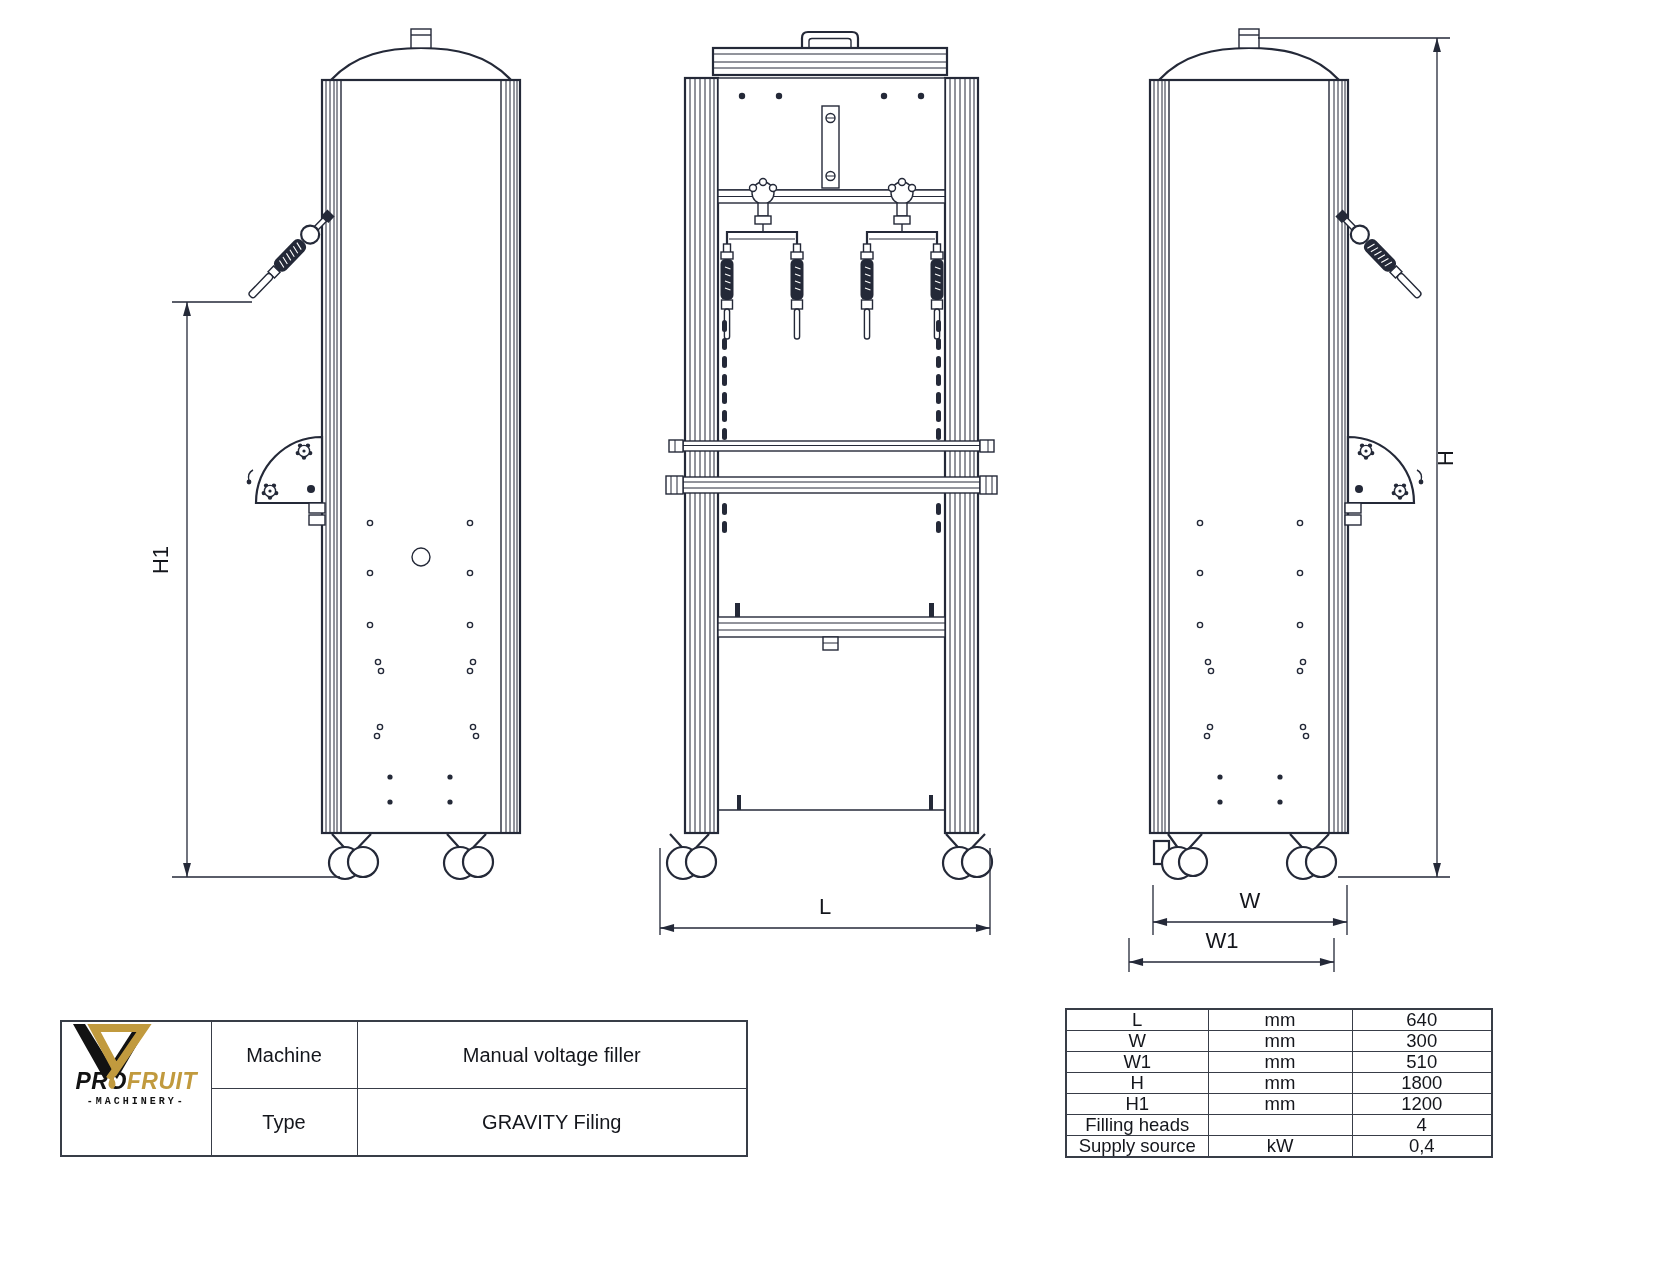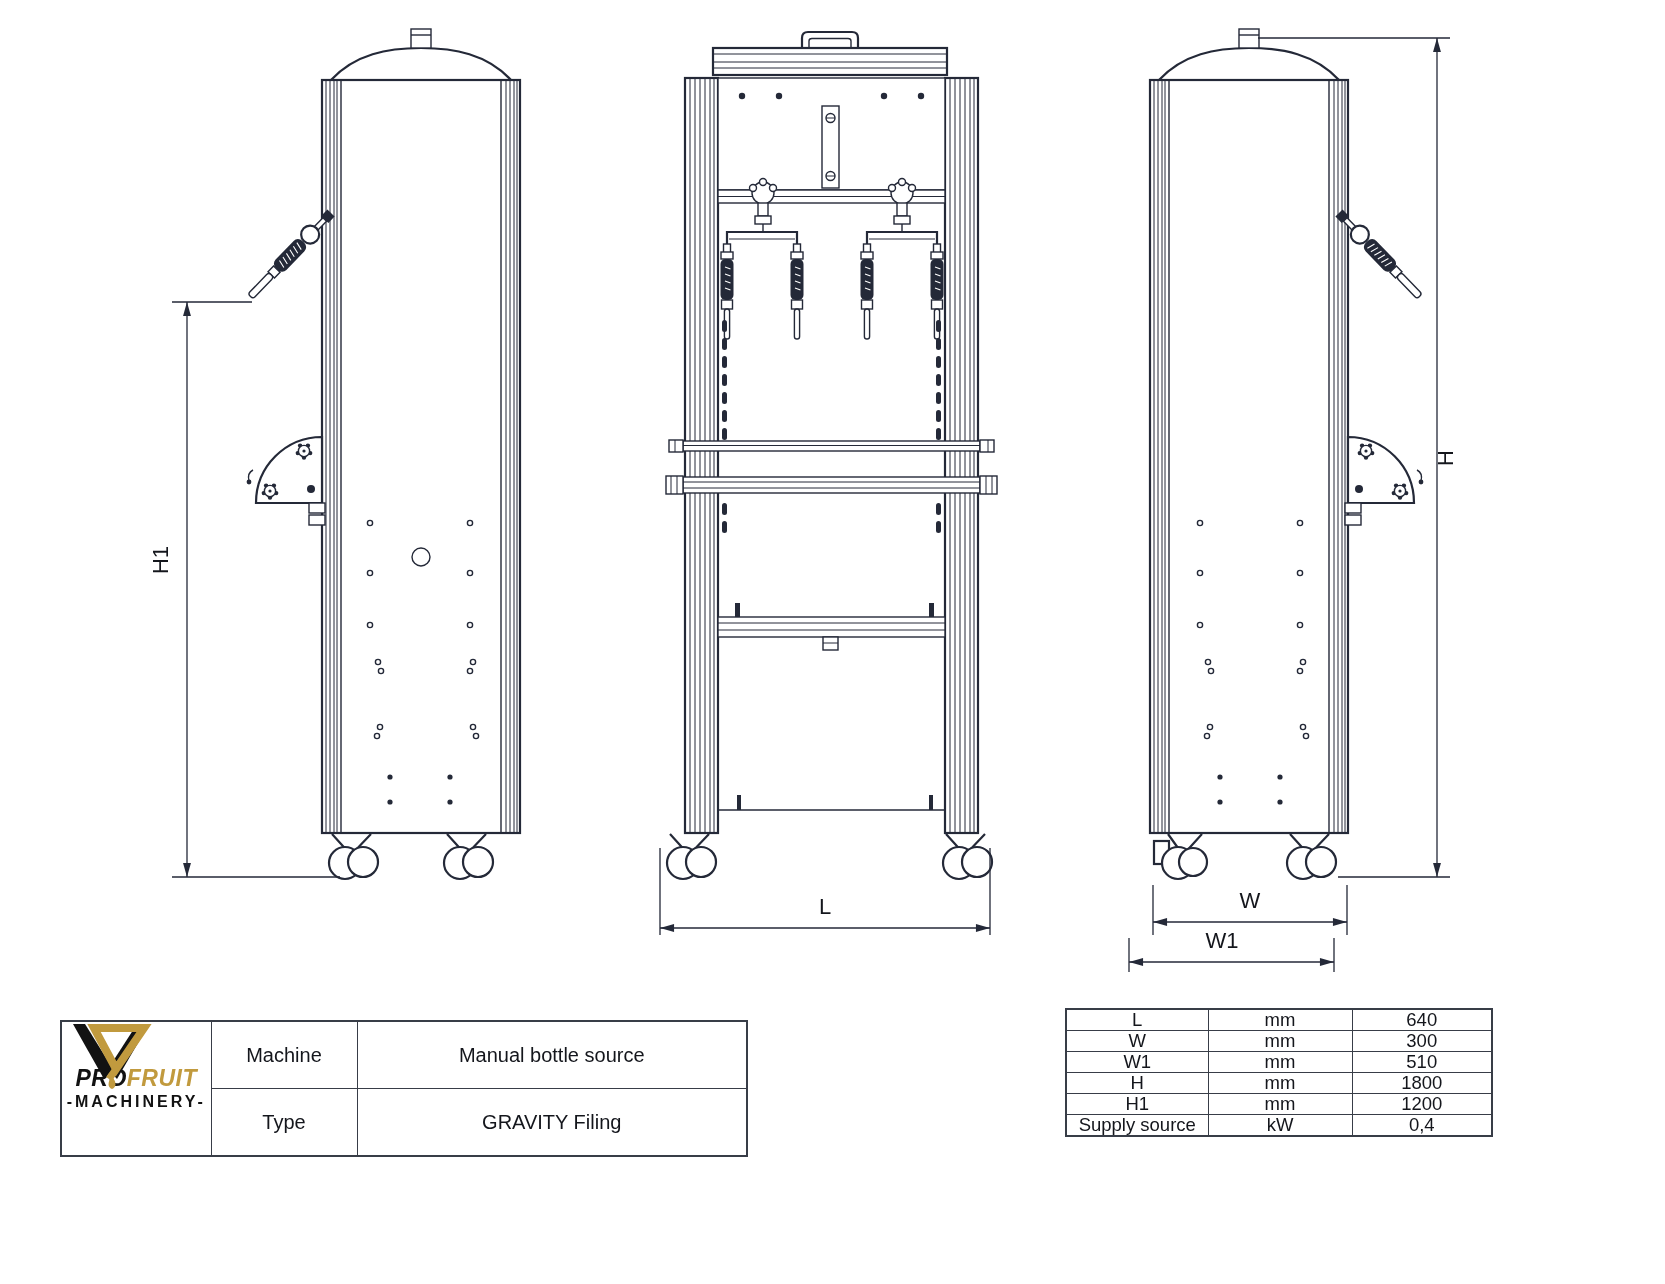--- a/index.html
+++ b/index.html
@@ -19,21 +19,21 @@
   .info-table td{border:1.6px solid #383d47;text-align:center;vertical-align:middle;
                  font-size:20px;height:66px;padding:0;margin-left:44px;}
   .spec-table{position:absolute;left:1065px;top:1008px;width:426px;border:2px solid #383d47;}
   .spec-table td{border:1.3px solid #383d47;text-align:center;vertical-align:middle;
                  font-size:18.5px;height:20px;line-height:1.08;padding:0 2px;white-space:pre-line;}
 
   .logo-wrap{display:flex;flex-direction:column;align-items:center;justify-content:center;gap:1px;}
   .brand{font-size:23px;font-weight:bold;font-style:italic;line-height:1;letter-spacing:.5px;}
   .brand-pro{color:#121212;}
   .brand-fruit{color:#c19a3e;}
-  .brand-sub{font-size:16px;font-weight:bold;letter-spacing:3px;color:#121212;margin-top:2px;}
+  .brand-sub{font-size:10px;font-weight:bold;letter-spacing:3px;color:#121212;margin-top:2px;font-family:Liberation Mono, monospace;}
 </style>
 </head>
 <body>
 
 <div class="page">
 
 <svg width="1665" height="1000" viewBox="0 0 1665 1000">
   <defs>
     <marker id="arr" viewBox="0 0 12 12" refX="11" refY="6" markerWidth="13" markerHeight="13" orient="auto-start-reverse">
       <path d="M1,3.2 L11,6 L1,8.8 Z" fill="#242938"></path>
@@ -348,21 +348,21 @@
             <polygon points="88,3 76,3 47,48 56,58" fill="#121212"></polygon>
             <path d="M33,7 L83,7 L55,48 Z" fill="none" stroke="#c19a3e" stroke-width="8" stroke-linejoin="miter"></path>
             <path d="M55,48 L48,58" stroke="#c19a3e" stroke-width="7" fill="none"></path>
             <path d="M51,55 q7,10 0,13 q-7,-3 0,-13" fill="#c19a3e"></path>
           </svg>
           <div class="brand"><span class="brand-pro">PRO</span><span class="brand-fruit">FRUIT</span></div>
           <div class="brand-sub">-MACHINERY-</div>
         </div>
       </td>
       <td>Machine</td>
-      <td>Manual bottle source</td>
+      <td>Manual voltage filler</td>
     </tr>
     <tr>
       <td>Type</td>
       <td>GRAVITY Filing</td>
     </tr>
   </tbody>
     </table>
 
   <table class="spec-table">
     <colgroup>
@@ -390,20 +390,25 @@
           <td>H</td>
           <td>mm</td>
           <td>1800</td>
         </tr>
         <tr>
           <td>H1</td>
           <td>mm</td>
           <td>1200</td>
         </tr>
         <tr>
+          <td>Filling heads</td>
+          <td></td>
+          <td>4</td>
+        </tr>
+        <tr>
           <td>Supply source</td>
           <td>kW</td>
           <td>0,4</td>
         </tr>
       </tbody>
   </table>
 
 </div>
 
 </body></html>

